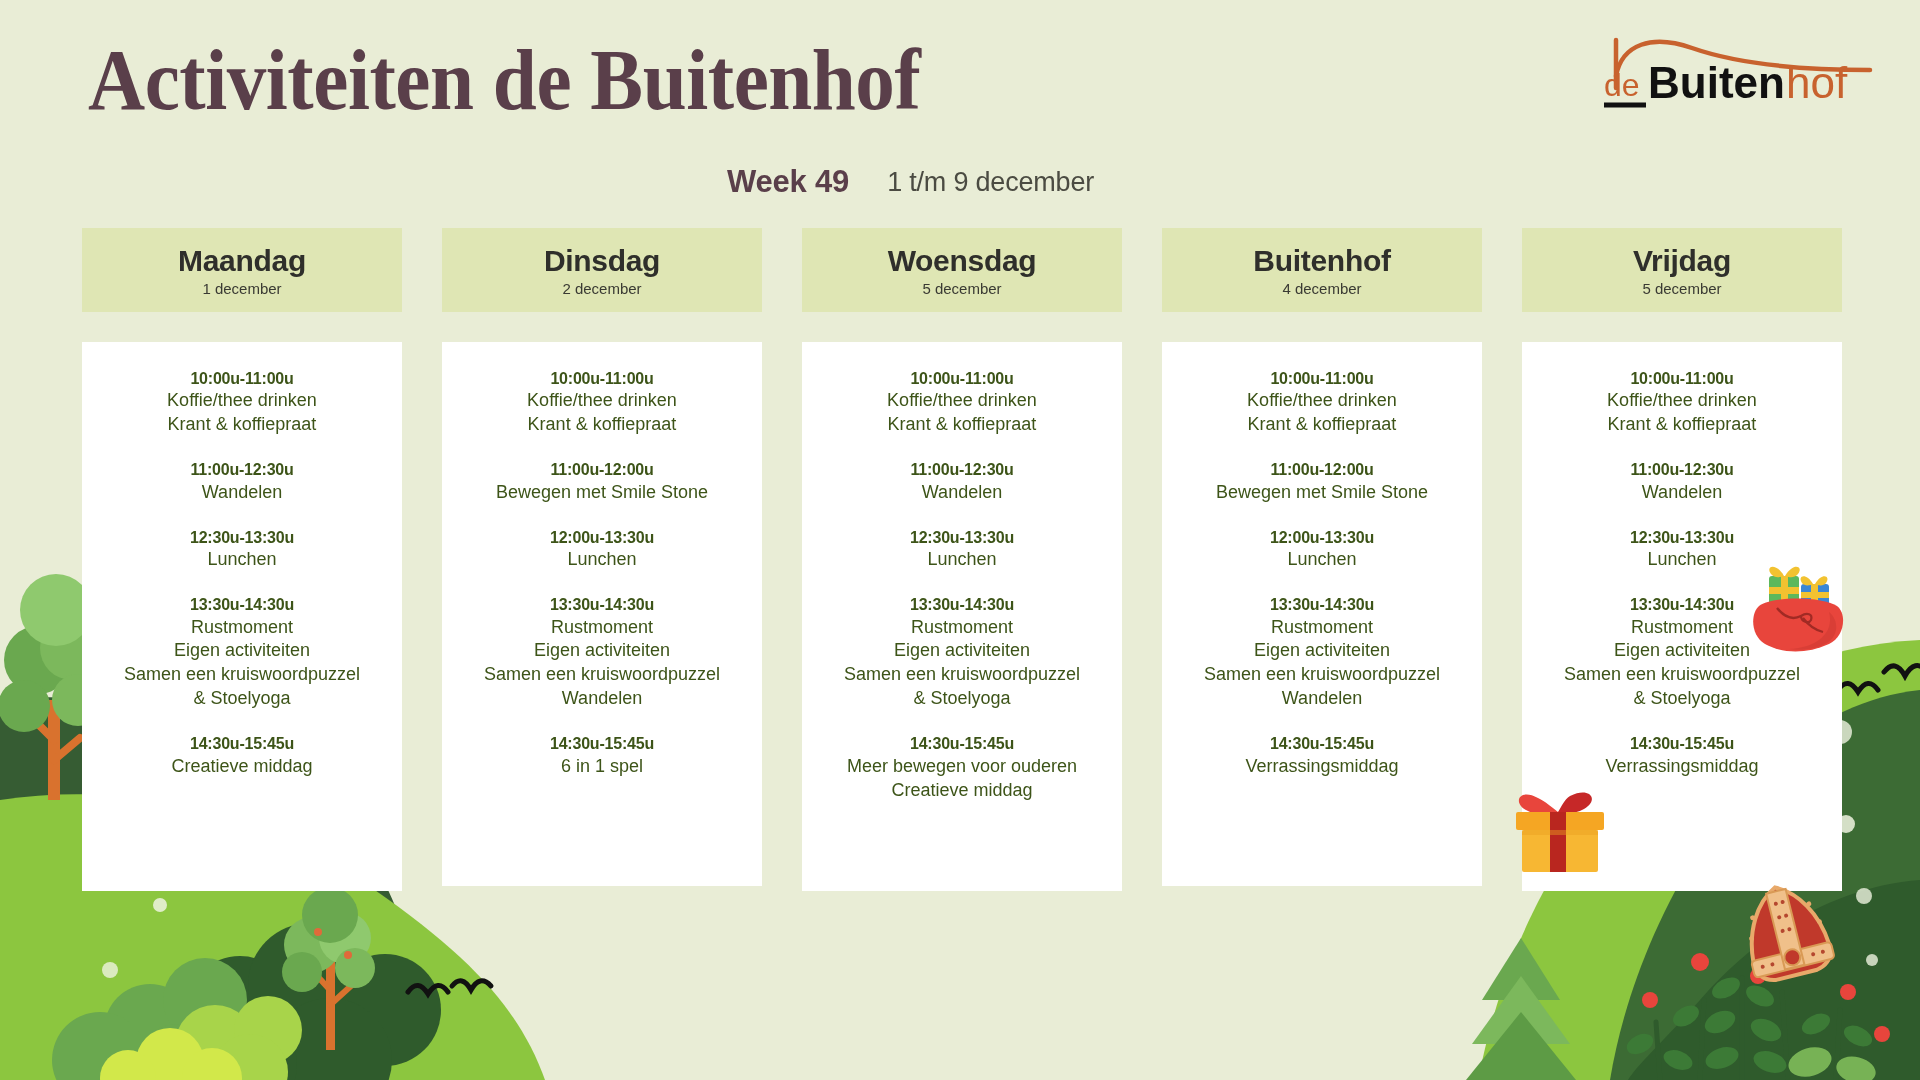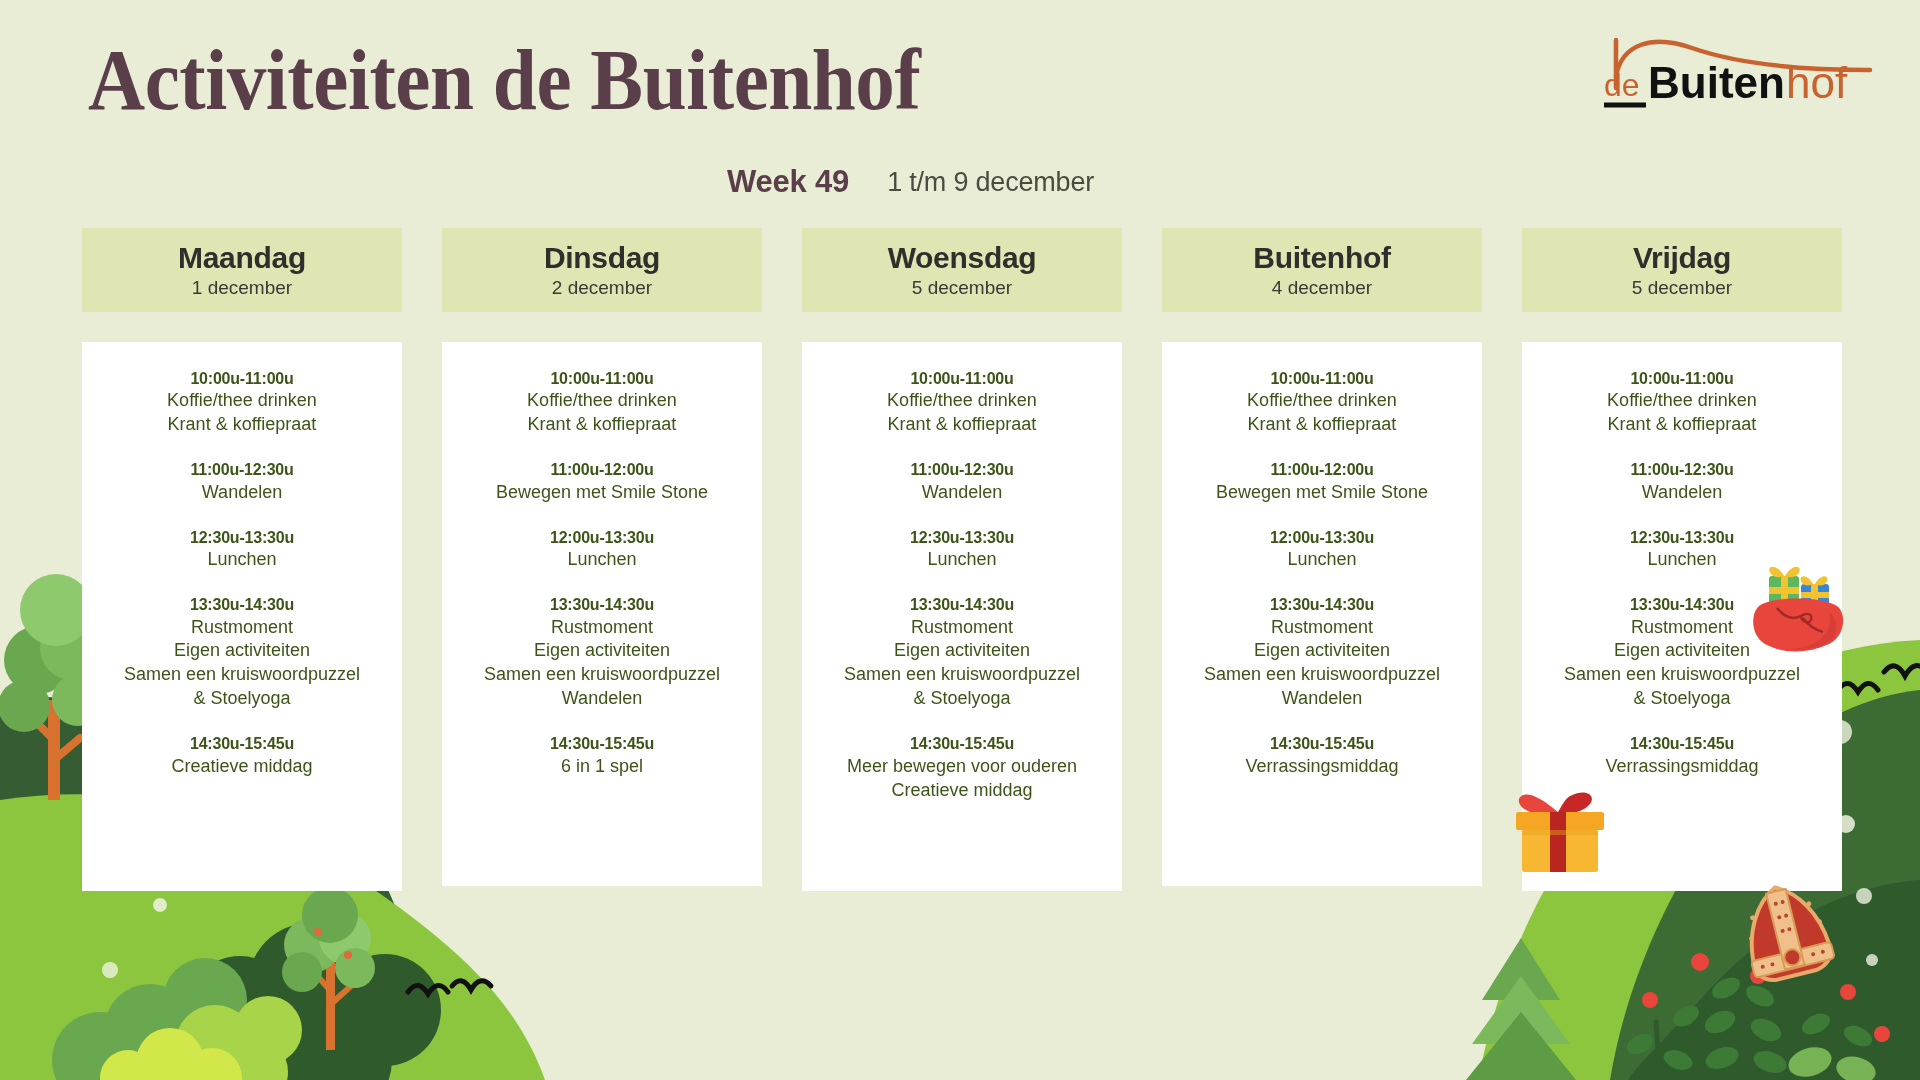--- a/index.html
+++ b/index.html
@@ -31,21 +31,21 @@
   .grid{
     position:absolute;left:82px;top:228px;width:1760px;z-index:5;
     display:grid;grid-template-columns:repeat(5,320px);column-gap:40px;
   }
   .day-col{display:flex;flex-direction:column;}
   .day-head{
     background:#dfe6b4;height:84px;
     display:flex;flex-direction:column;align-items:center;justify-content:center;gap:2px;
   }
   .day-name{font-size:30px;font-weight:700;color:#2f2f2b;letter-spacing:-0.3px;}
-  .day-date{font-size:19px;color:#3a3a33;}
+  .day-date{font-size:15px;color:#3a3a33;}
   .day-card{
     background:#ffffff;margin-top:30px;min-height:617px;
     padding:26px 8px 18px 8px;
     display:flex;flex-direction:column;align-items:center;
     position:relative;
   }
   .slot{text-align:center;margin-bottom:22px;width:100%;}
   .slot:last-child{margin-bottom:0;}
   .slot-time{
     font-size:16px;font-weight:700;color:#3d5418;letter-spacing:-0.2px;

